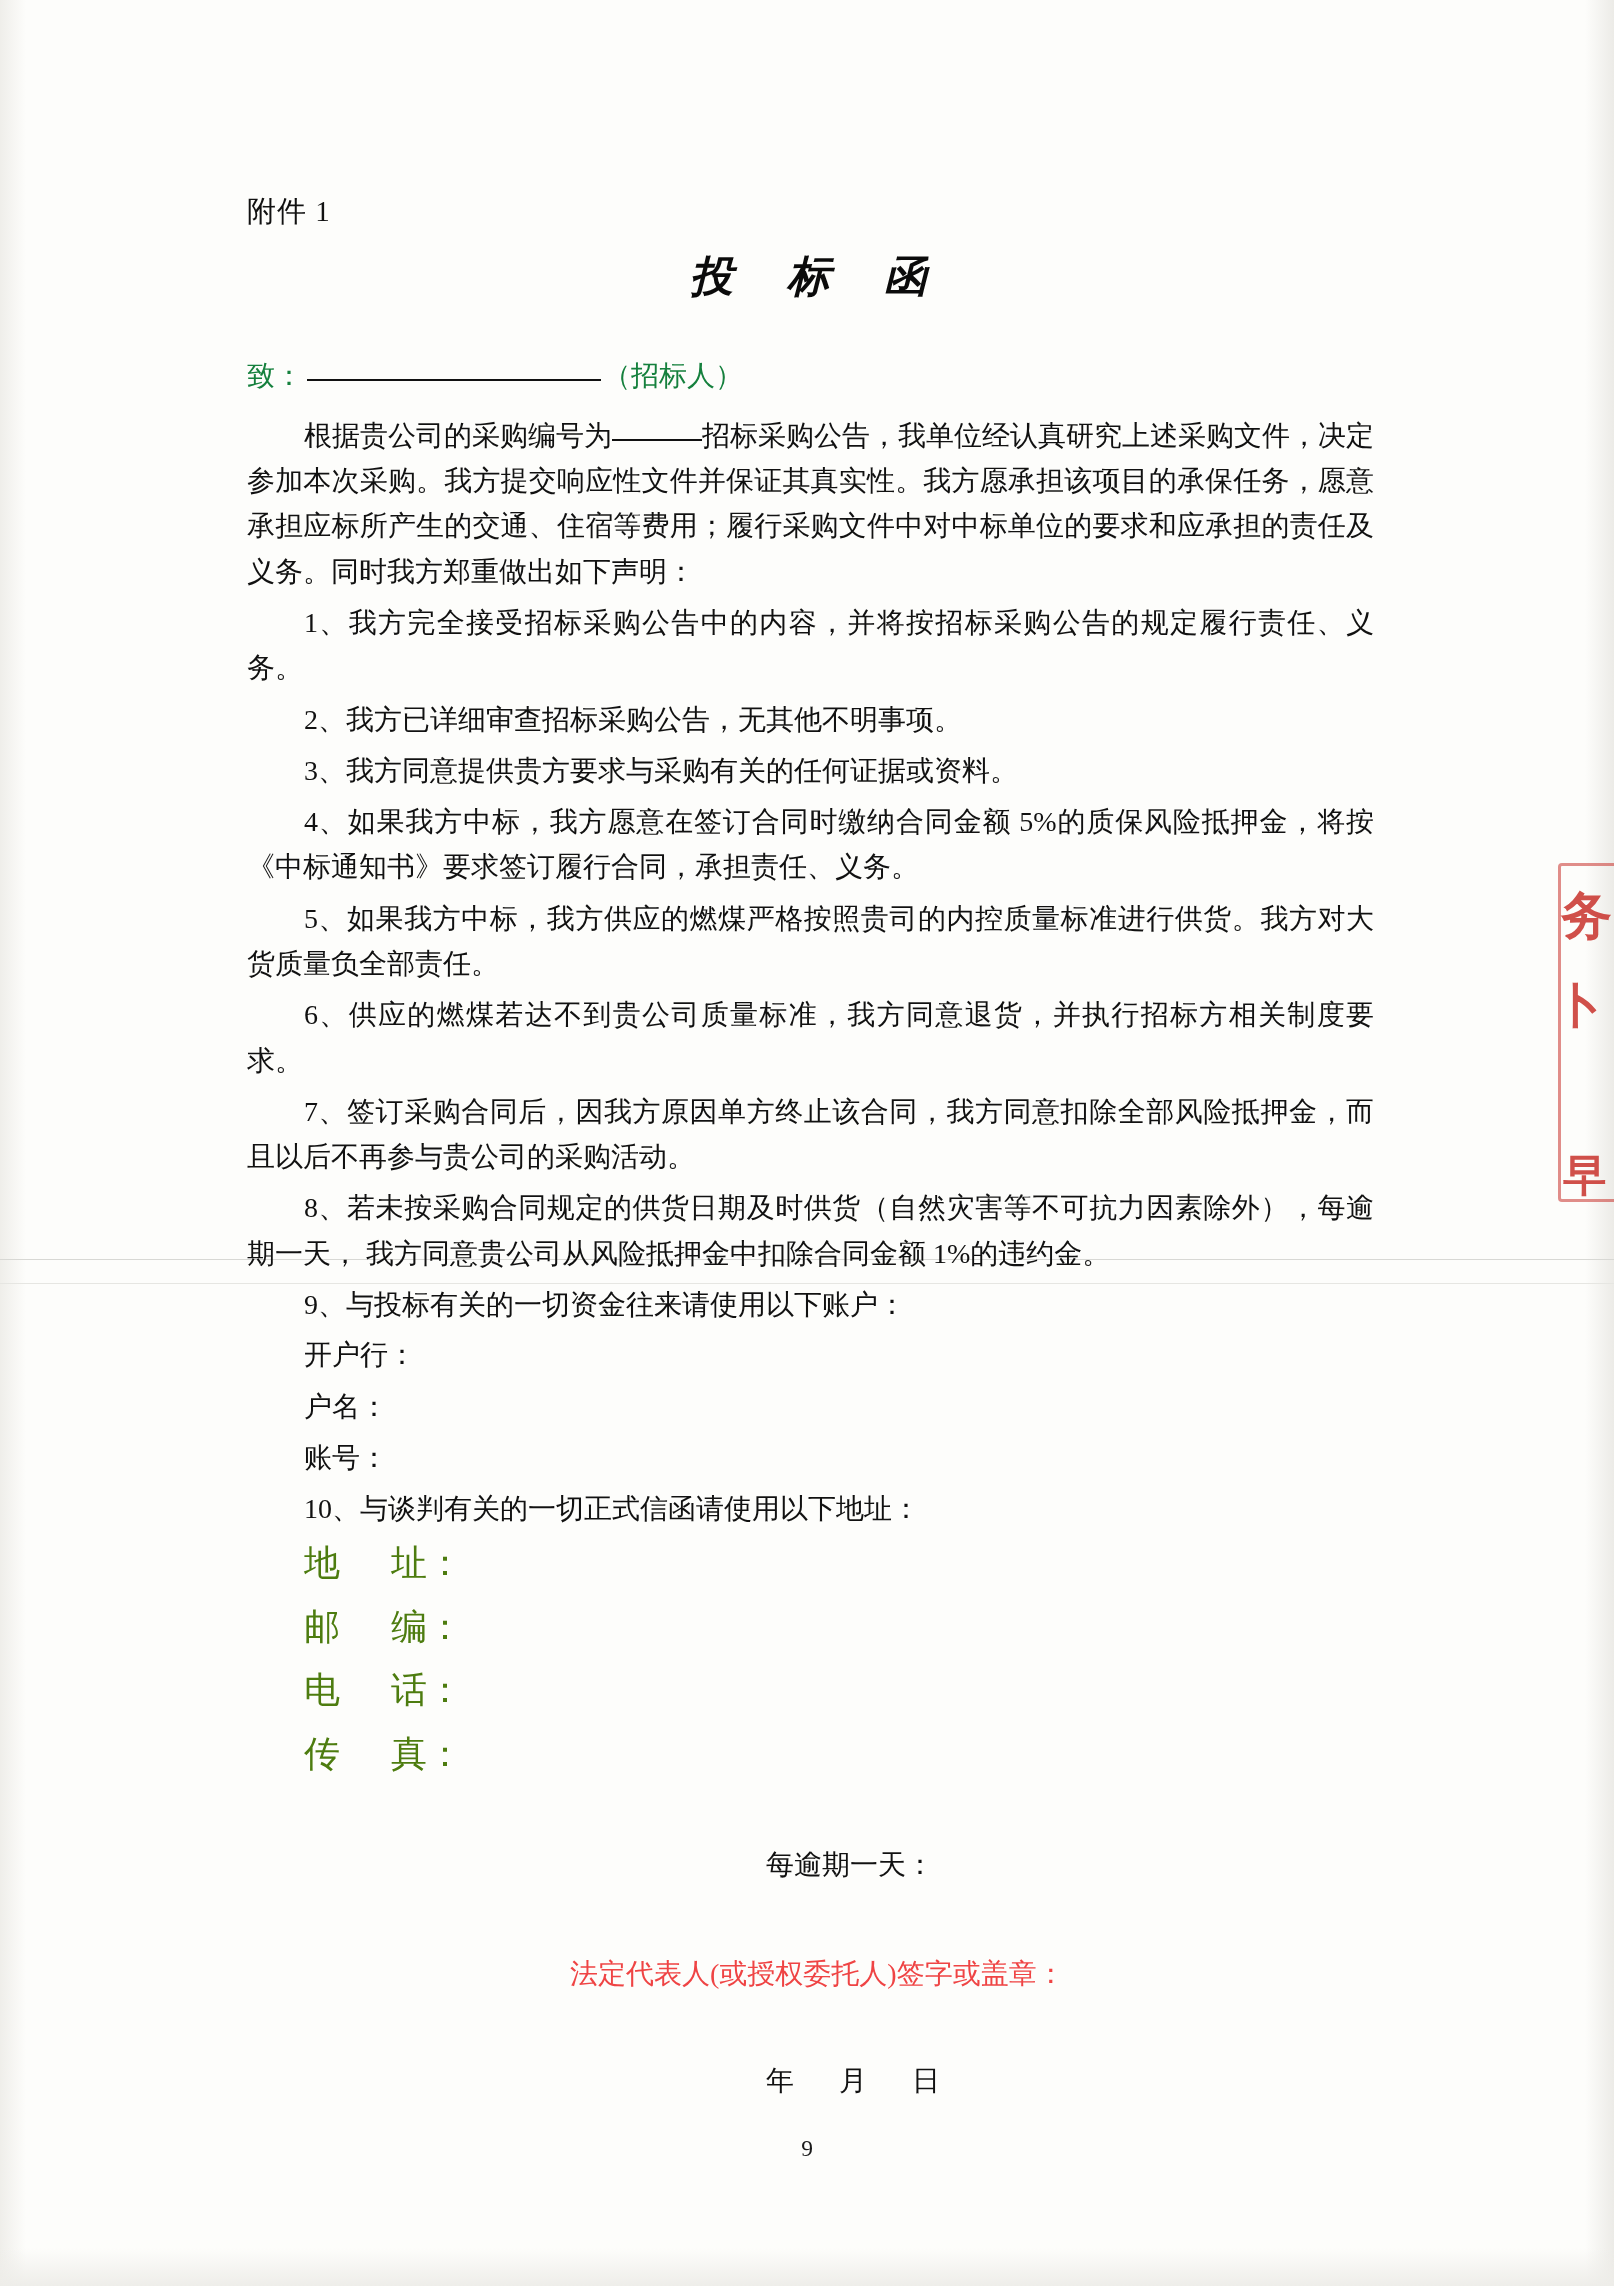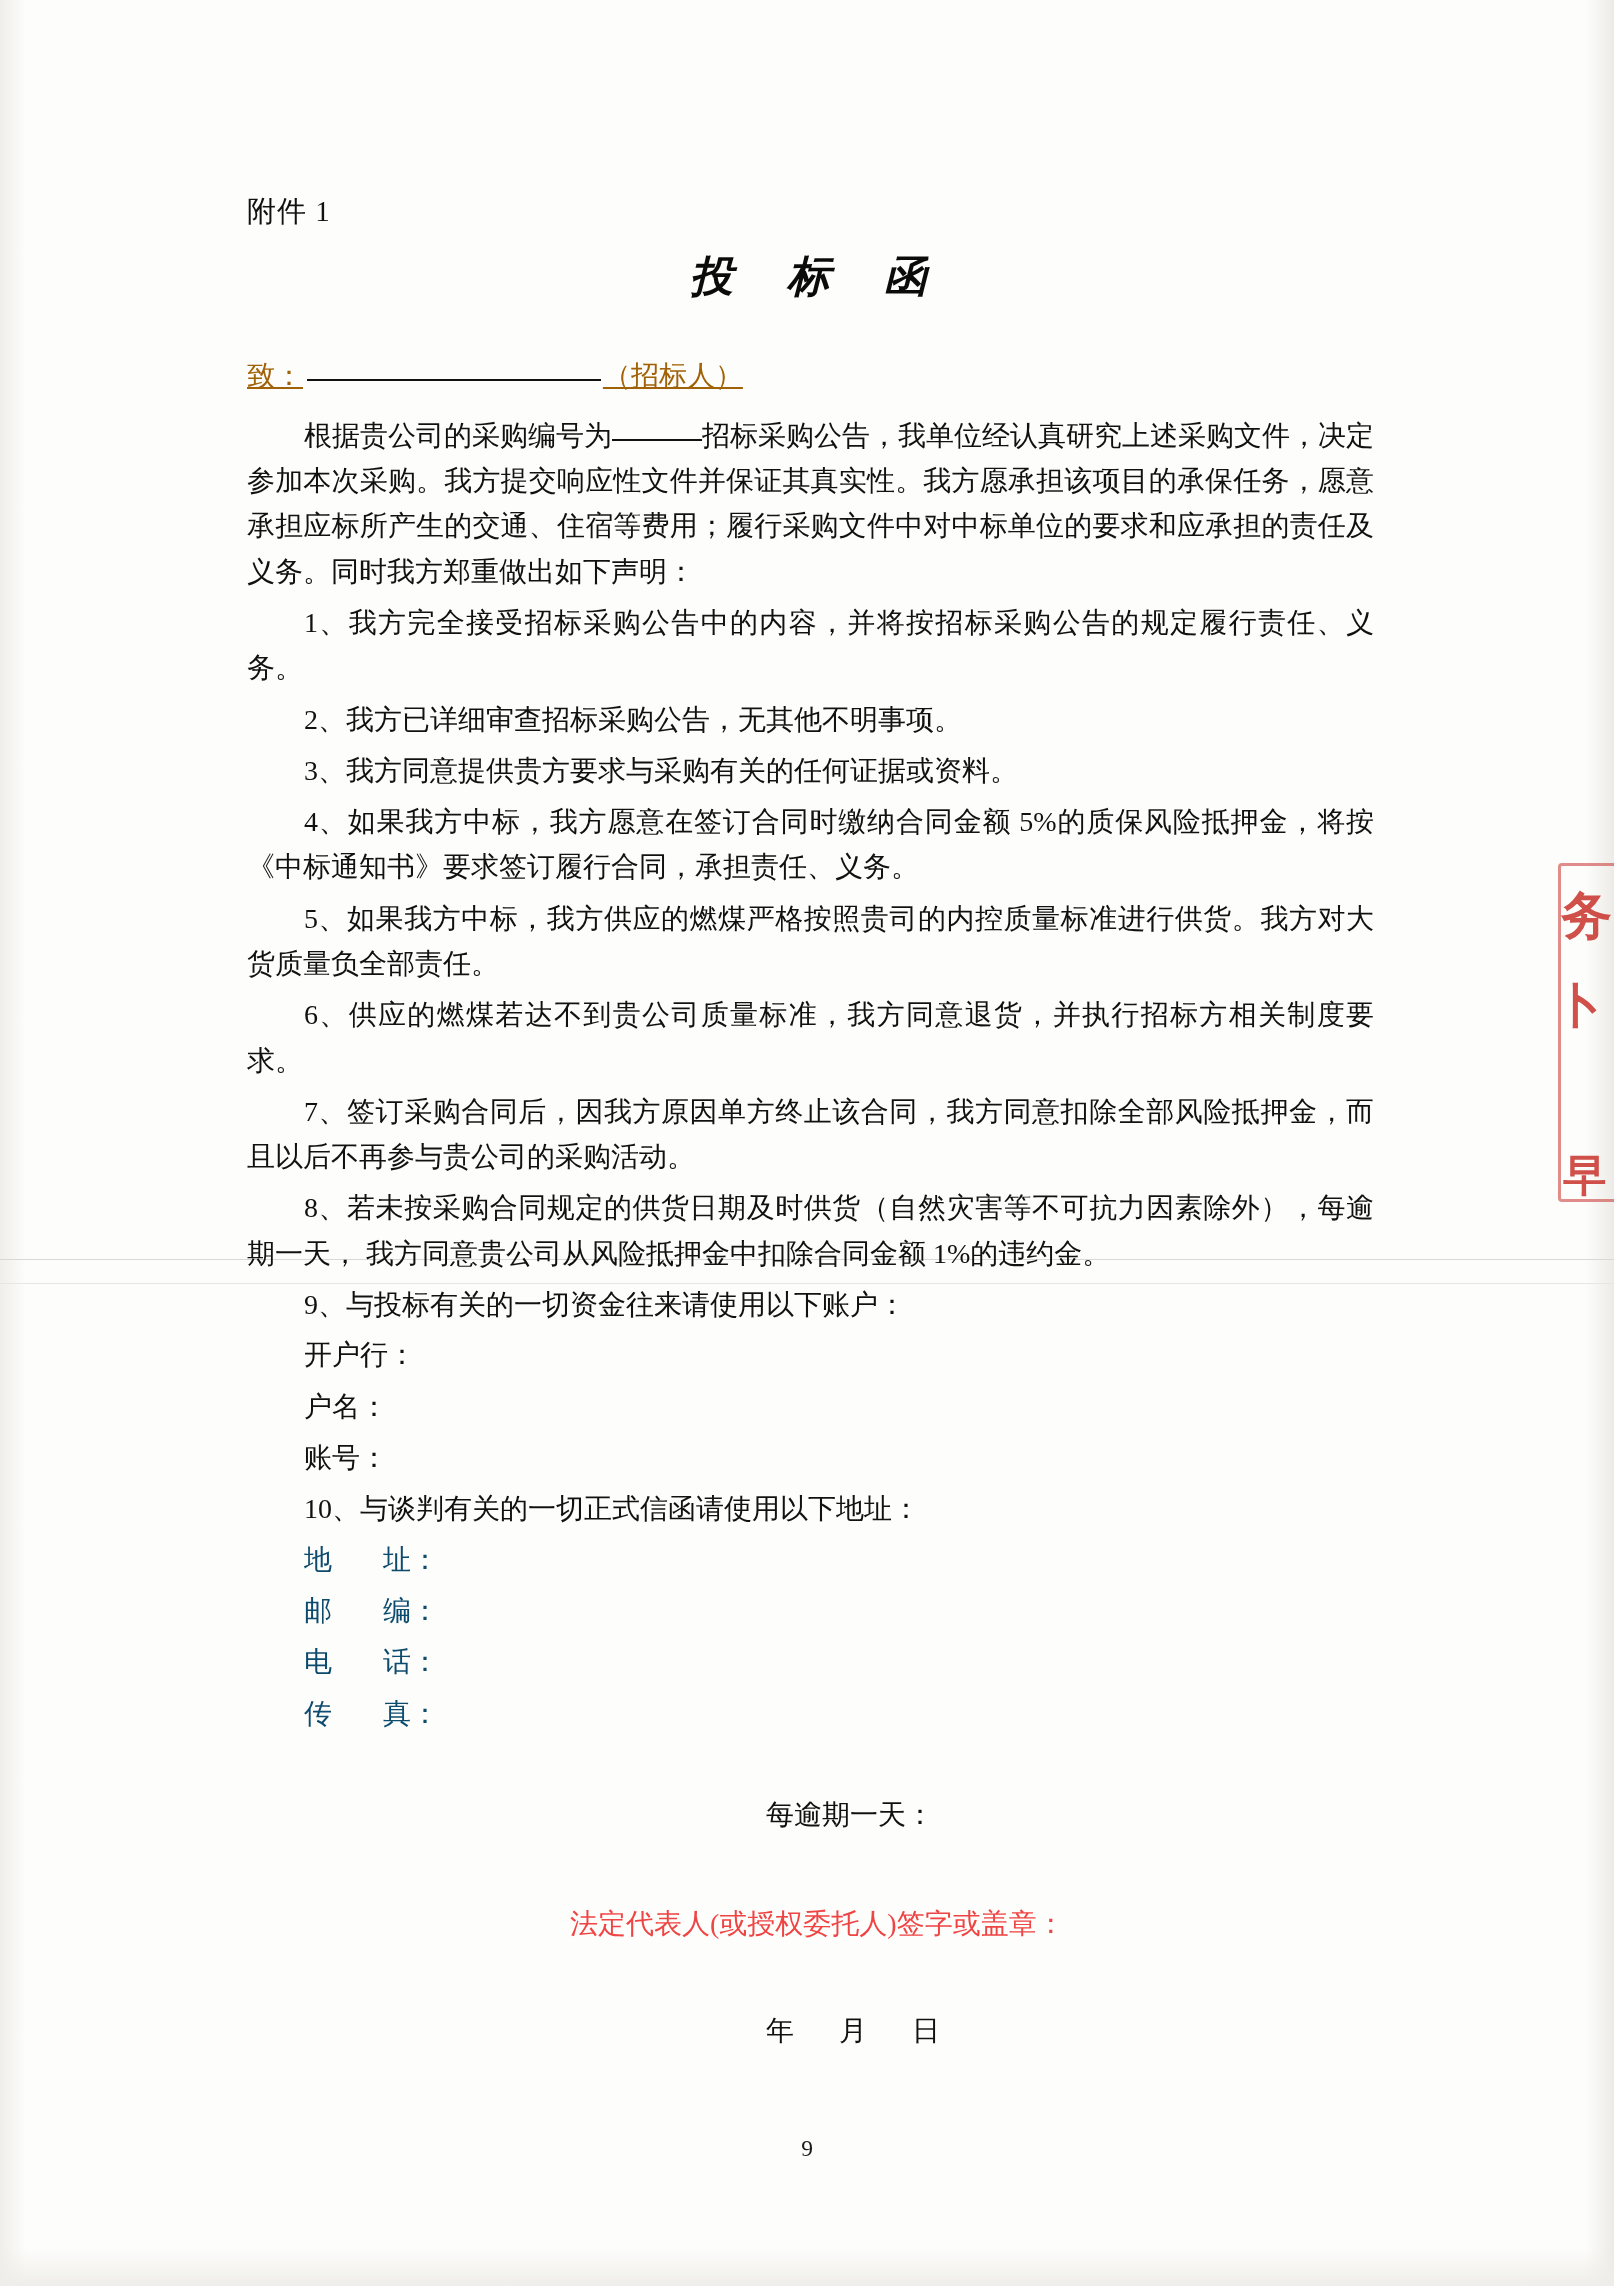--- a/index.html
+++ b/index.html
@@ -62,24 +62,23 @@
     font-size: 43px;
     font-weight: bold;
     letter-spacing: 21.6px;
     color: #0b0b0b;
     margin: 0 0 51px 17.6px;
     font-style: italic;
   }
 
   .to-line {
     font-size: 28px;
-    color: #a16207;
+    color: #15803d;
     margin-bottom: 17.6px;
     white-space: nowrap;
-    text-decoration: underline;
   }
   .to-line .blank {
     display: inline-block;
     width: 294px;
     border-bottom: 2px solid #111;
     margin: 0 2px 0 3.9px;
     vertical-align: 3.9px;
   }
 
   p.para {
@@ -99,26 +98,27 @@
   }
 
   .acct-line {
     font-size: 28px;
     color: #111;
     margin: 0 0 7.8px 0;
     text-indent: 57px;
     line-height: 1.55;
   }
   .addr-line {
-    font-size: 28px;
-    color: #0c4a6e;
+    font-size: 36px;
+    color: #4d7c0f;
     margin: 0 0 7.8px 0;
     text-indent: 57px;
     line-height: 1.55;
     letter-spacing: 0px;
+    font-family: Liberation Mono, monospace;
   }
   .addr-line .sp {
     display: inline-block;
     width: 51px;
   }
 
   .seal-line {
     font-size: 28px;
     color: #111;
     margin: 61px 0 0 0;

